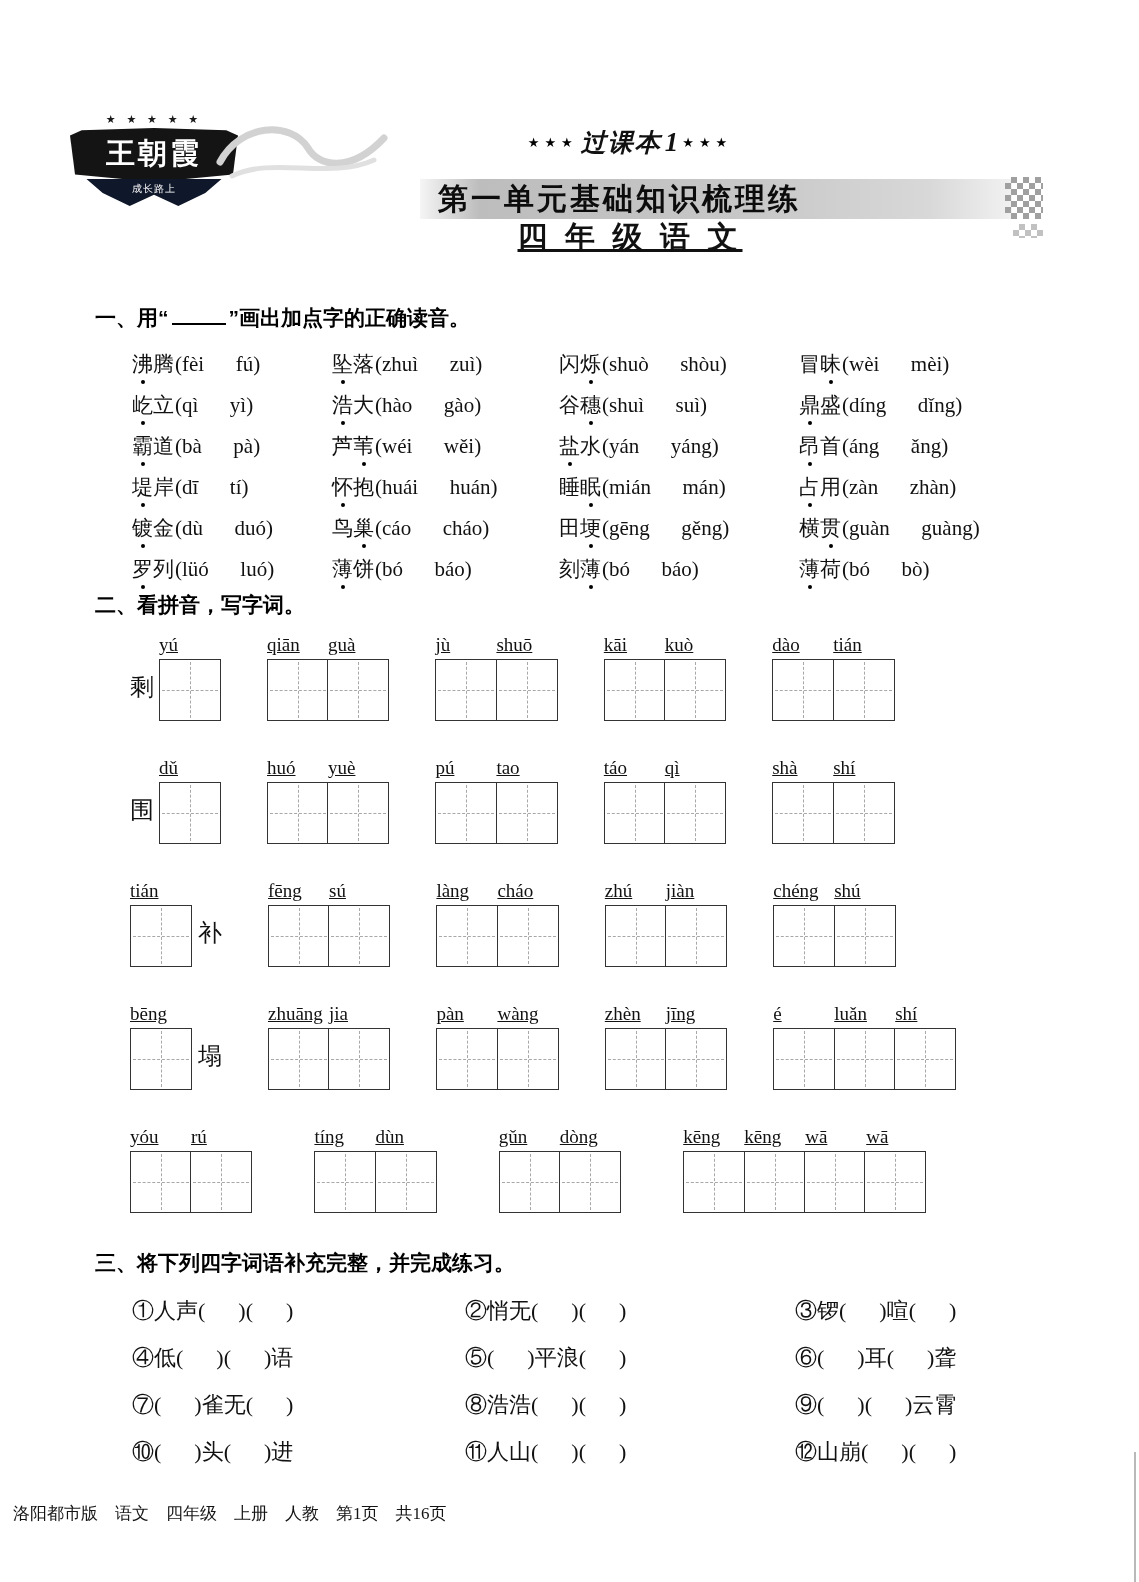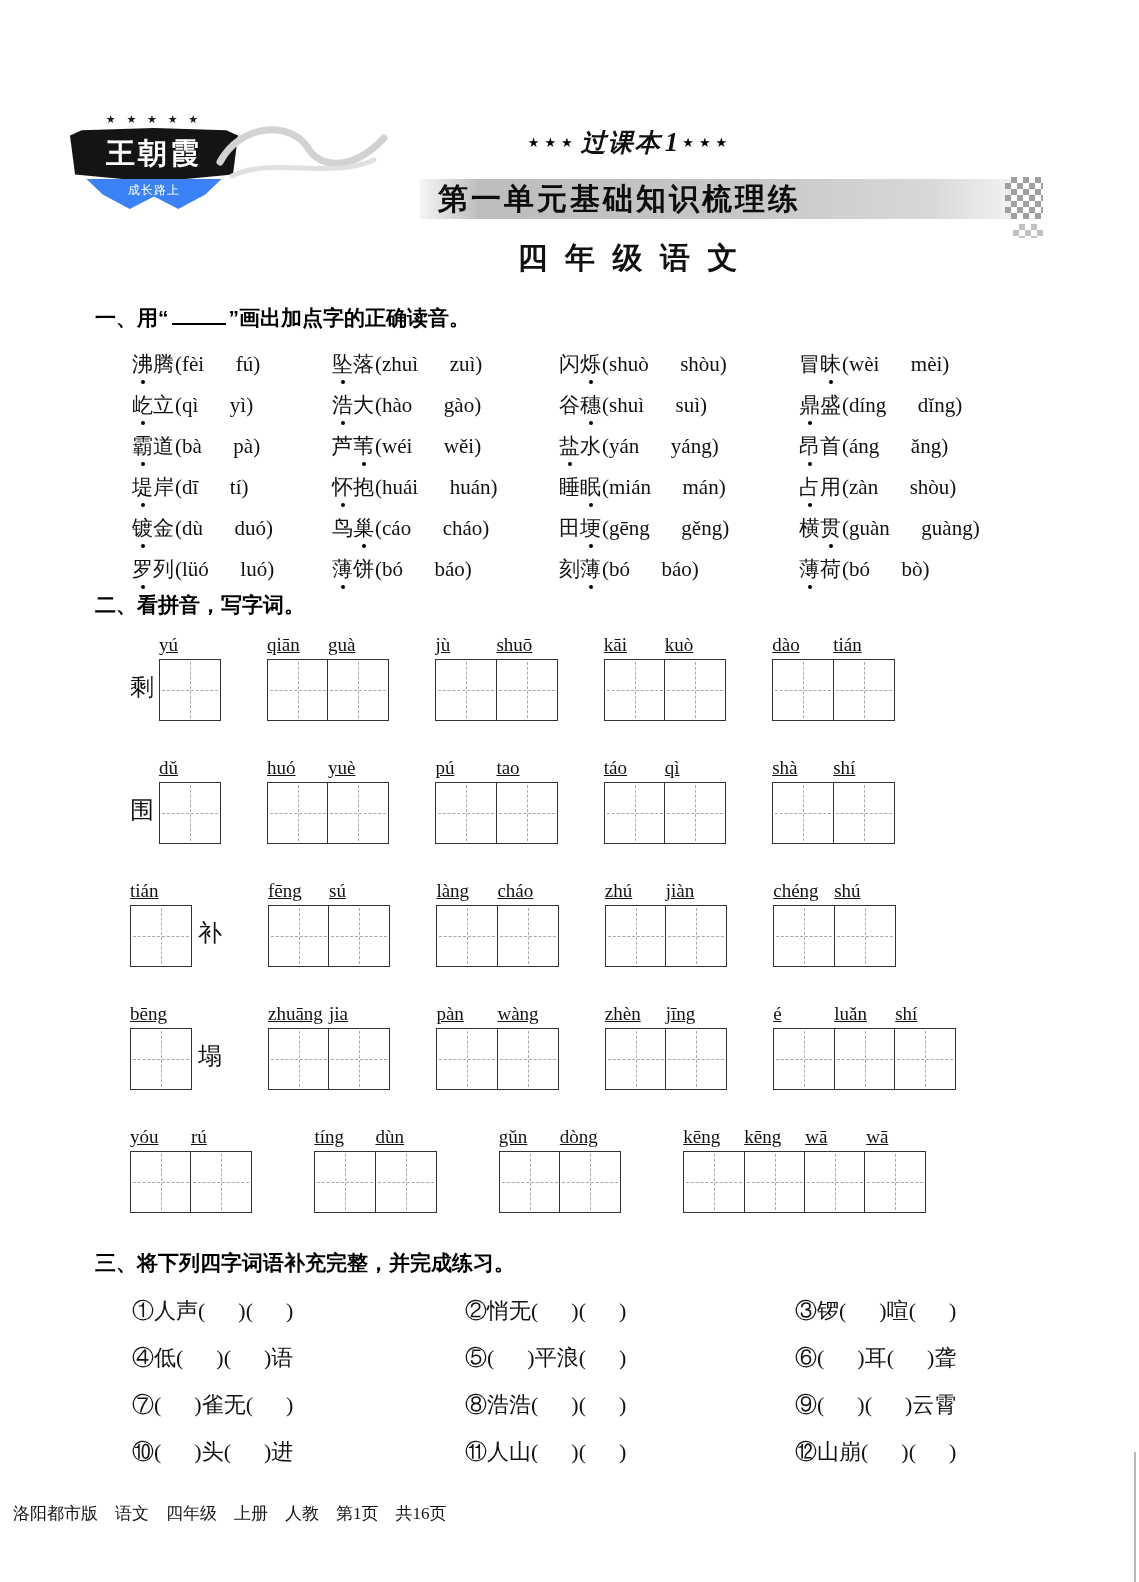--- a/index.html
+++ b/index.html
@@ -5,21 +5,21 @@
   html,body{margin:0;padding:0;background:#fff;}
   .page{position:relative;width:1139px;height:1582px;background:#ffffff;overflow:hidden;
         font-family:"Liberation Serif","DejaVu Serif",serif;color:#111;}
 
   
   .logo{position:absolute;left:70px;top:112px;width:168px;text-align:center;}
   .logo-stars{font-size:11px;letter-spacing:4px;color:#1a1a1a;line-height:14px;}
   .logo-banner{margin-top:2px;background:#141414;color:#fff;font-weight:bold;font-size:29px;
                letter-spacing:3px;padding:6px 4px 8px;
                clip-path:polygon(0% 14%,7% 4%,50% 0%,93% 4%,100% 14%,97% 86%,50% 100%,3% 86%);}
-  .logo-ribbon{width:78%;margin:-3px auto 0;background:#3b82f6;color:#fff;font-size:12px;
+  .logo-ribbon{width:78%;margin:-3px auto 0;background:#0f172a;color:#fff;font-size:10px;
                letter-spacing:1px;padding:3px 2px 10px;
                clip-path:polygon(0 0,100% 0,88% 52%,68% 100%,50% 58%,32% 100%,12% 52%);}
 
   .deco-ribbon{position:absolute;left:212px;top:116px;}
 
   
   .star-line{position:absolute;left:430px;top:126px;width:400px;text-align:center;white-space:nowrap;}
   .star-line .stars{font-size:13px;letter-spacing:5px;vertical-align:4px;color:#000;}
   .series-text{font-style:italic;font-weight:bold;font-size:25px;letter-spacing:2px;margin:0 3px;}
   .series-num{font-style:italic;font-weight:bold;font-size:27px;margin-right:4px;}
@@ -30,22 +30,22 @@
               font-size:30px;line-height:40px;letter-spacing:3px;padding-left:18px;color:#0c0c0c;}
 
   .checker{position:absolute;
     background-image:
       linear-gradient(45deg,#a0a0a0 25%,transparent 25%,transparent 75%,#a0a0a0 75%),
       linear-gradient(45deg,#a0a0a0 25%,transparent 25%,transparent 75%,#a0a0a0 75%);
     background-position:0 0,6px 6px;background-size:12px 12px;}
   .checker1{left:1005px;top:177px;width:38px;height:42px;}
   .checker2{left:1013px;top:224px;width:30px;height:14px;opacity:.65;}
 
-  .subtitle{position:absolute;left:420px;top:238px;width:420px;text-align:center;
-            font-weight:bold;font-size:30px;letter-spacing:5px;}
+  .subtitle{position:absolute;left:420px;top:217px;width:420px;text-align:center;
+            font-weight:bold;font-size:30px;letter-spacing:5px;text-decoration:underline;}
 
   
   .heading{position:absolute;left:95px;font-family:"Liberation Sans","DejaVu Sans",sans-serif;
            font-weight:700;font-size:21px;color:#000;}
   .sec1-heading{top:304px;}
   .sec2-heading{top:591px;}
   .sec3-heading{top:1249px;}
   .blank{display:inline-block;width:54px;height:14px;border-bottom:2px solid #000;margin:0 3px;}
 
   
@@ -125,21 +125,21 @@
       <div class="word-cell"><span class="word"><span class="ch dotted">浩</span><span class="ch">大</span></span><span class="opts">(hào  gào)</span></div>
       <div class="word-cell"><span class="word"><span class="ch">谷</span><span class="ch dotted">穗</span></span><span class="opts">(shuì  suì)</span></div>
       <div class="word-cell"><span class="word"><span class="ch dotted">鼎</span><span class="ch">盛</span></span><span class="opts">(díng  dǐng)</span></div>
       <div class="word-cell"><span class="word"><span class="ch dotted">霸</span><span class="ch">道</span></span><span class="opts">(bà  pà)</span></div>
       <div class="word-cell"><span class="word"><span class="ch">芦</span><span class="ch dotted">苇</span></span><span class="opts">(wéi  wěi)</span></div>
       <div class="word-cell"><span class="word"><span class="ch dotted">盐</span><span class="ch">水</span></span><span class="opts">(yán  yáng)</span></div>
       <div class="word-cell"><span class="word"><span class="ch dotted">昂</span><span class="ch">首</span></span><span class="opts">(áng  ǎng)</span></div>
       <div class="word-cell"><span class="word"><span class="ch dotted">堤</span><span class="ch">岸</span></span><span class="opts">(dī  tí)</span></div>
       <div class="word-cell"><span class="word"><span class="ch dotted">怀</span><span class="ch">抱</span></span><span class="opts">(huái  huán)</span></div>
       <div class="word-cell"><span class="word"><span class="ch">睡</span><span class="ch dotted">眠</span></span><span class="opts">(mián  mán)</span></div>
-      <div class="word-cell"><span class="word"><span class="ch dotted">占</span><span class="ch">用</span></span><span class="opts">(zàn  shòu)</span></div>
+      <div class="word-cell"><span class="word"><span class="ch dotted">占</span><span class="ch">用</span></span><span class="opts">(zàn  zhàn)</span></div>
       <div class="word-cell"><span class="word"><span class="ch dotted">镀</span><span class="ch">金</span></span><span class="opts">(dù  duó)</span></div>
       <div class="word-cell"><span class="word"><span class="ch">鸟</span><span class="ch dotted">巢</span></span><span class="opts">(cáo  cháo)</span></div>
       <div class="word-cell"><span class="word"><span class="ch">田</span><span class="ch dotted">埂</span></span><span class="opts">(gēng  gěng)</span></div>
       <div class="word-cell"><span class="word"><span class="ch">横</span><span class="ch dotted">贯</span></span><span class="opts">(guàn  guàng)</span></div>
       <div class="word-cell"><span class="word"><span class="ch dotted">罗</span><span class="ch">列</span></span><span class="opts">(lüó  luó)</span></div>
       <div class="word-cell"><span class="word"><span class="ch dotted">薄</span><span class="ch">饼</span></span><span class="opts">(bó  báo)</span></div>
       <div class="word-cell"><span class="word"><span class="ch">刻</span><span class="ch dotted">薄</span></span><span class="opts">(bó  báo)</span></div>
       <div class="word-cell"><span class="word"><span class="ch dotted">薄</span><span class="ch">荷</span></span><span class="opts">(bó  bò)</span></div>
     </div>
 

